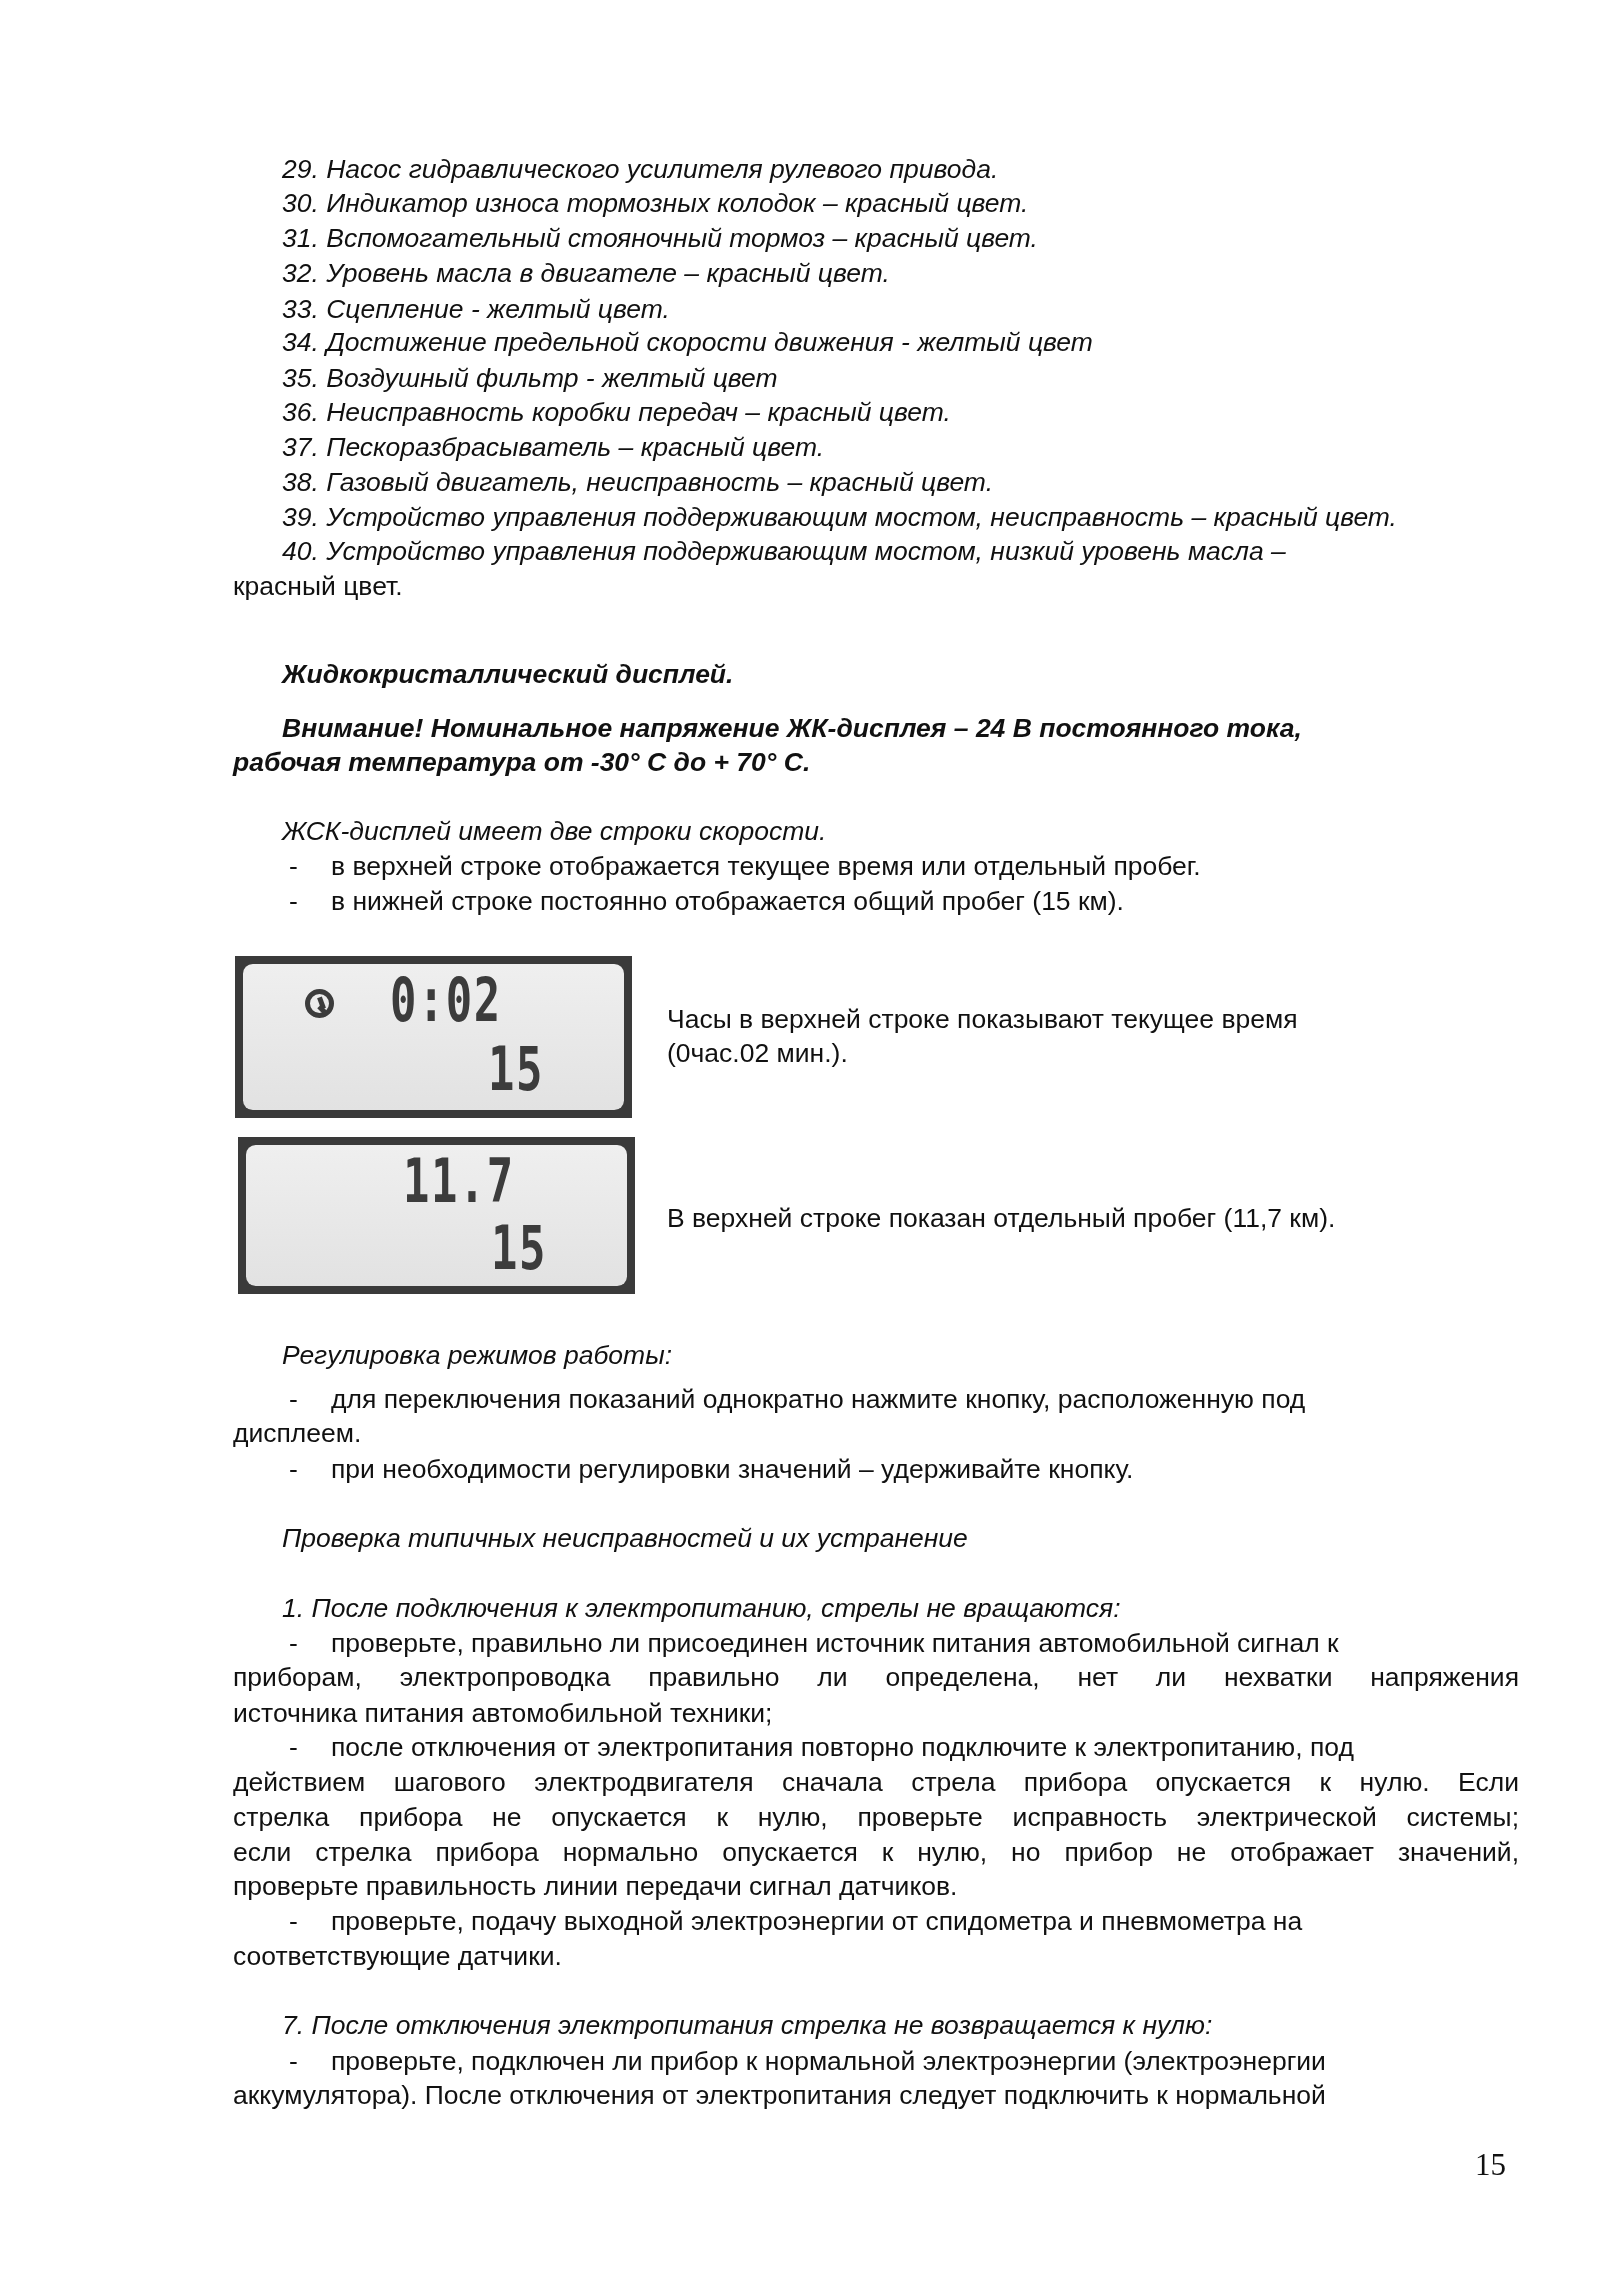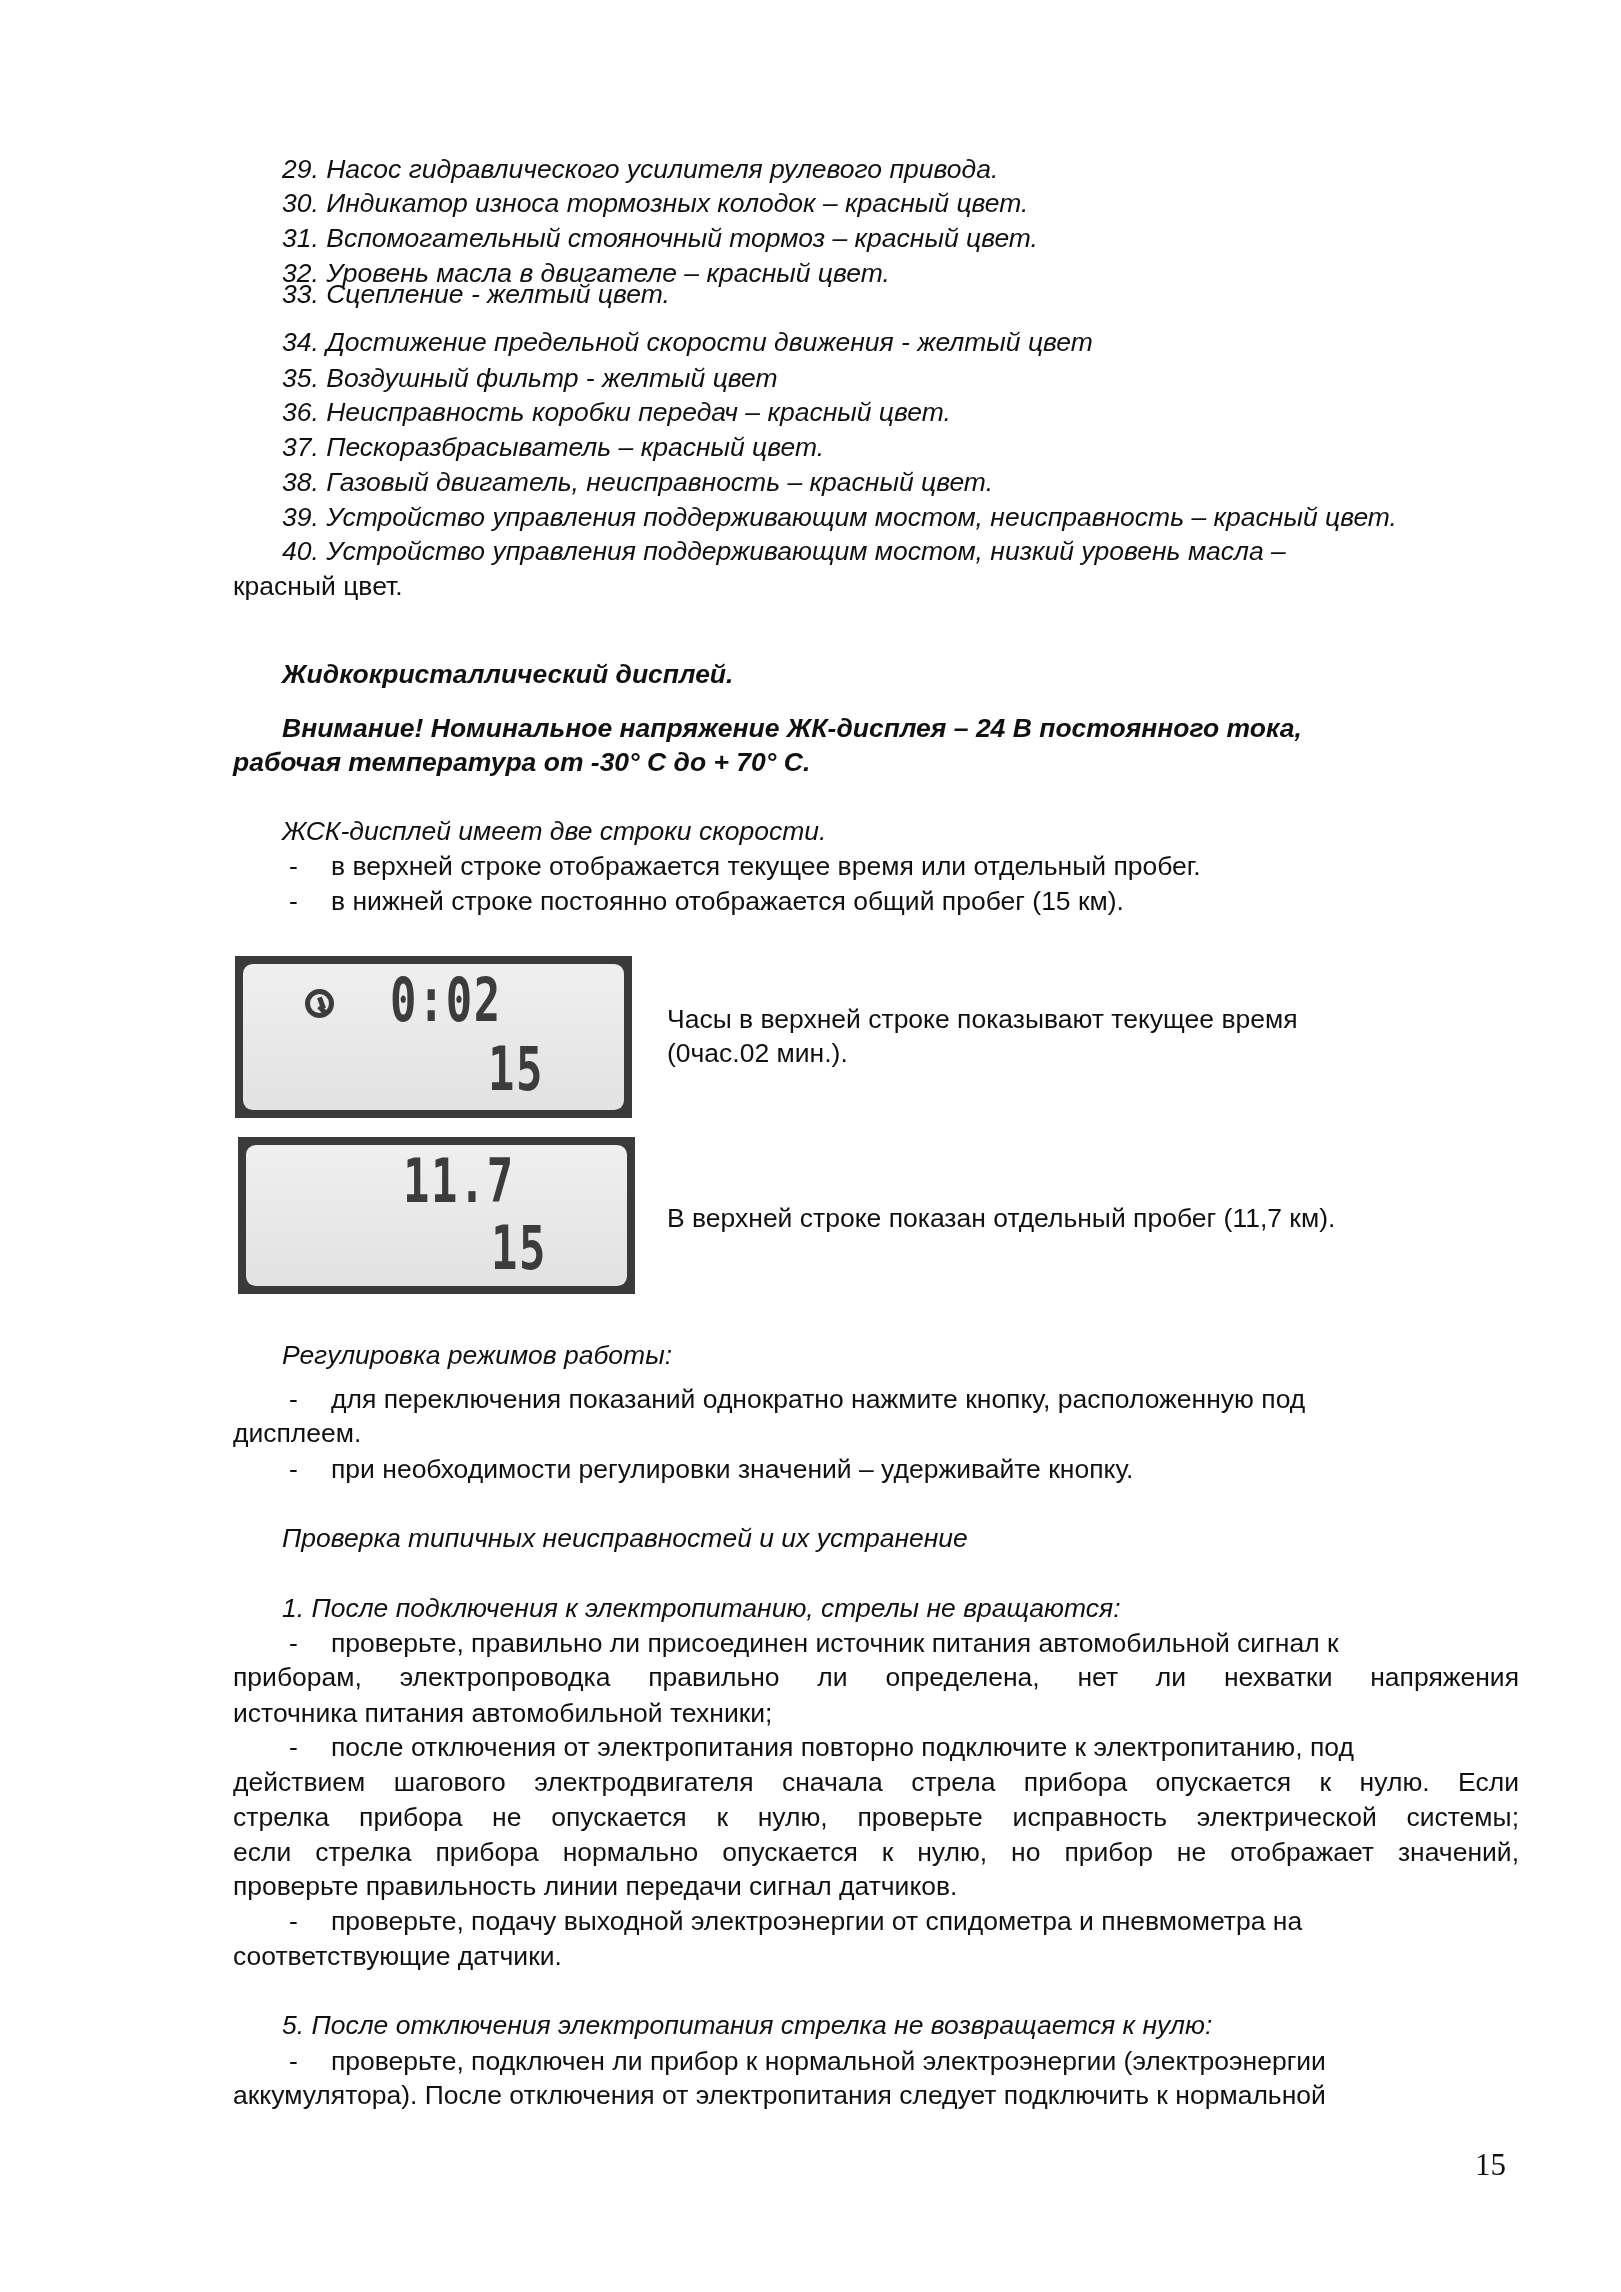--- a/index.html
+++ b/index.html
@@ -20,21 +20,21 @@
          font-weight: bold; transform: scaleX(0.72); transform-origin: left top; letter-spacing: 2px; }
   .pagenum { position: absolute; left: 1475px; top: 2147px; font-family: "Liberation Serif", serif; font-size: 31px; }
 </style>
 </head>
 <body>
 
 <div class="t ind" style="top:153px">29. Насос гидравлического усилителя рулевого привода.</div>
 <div class="t ind" style="top:187px">30. Индикатор износа тормозных колодок – красный цвет.</div>
 <div class="t ind" style="top:222px">31. Вспомогательный стояночный тормоз – красный цвет.</div>
 <div class="t ind" style="top:257px">32. Уровень масла в двигателе – красный цвет.</div>
-<div class="t ind" style="top:278px">33. Сцепление - желтый цвет.</div>
+<div class="t ind" style="top:293px">33. Сцепление - желтый цвет.</div>
 <div class="t ind" style="top:326px">34. Достижение предельной скорости движения - желтый цвет</div>
 <div class="t ind" style="top:362px">35. Воздушный фильтр - желтый цвет</div>
 <div class="t ind" style="top:396px">36. Неисправность коробки передач – красный цвет.</div>
 <div class="t ind" style="top:431px">37. Пескоразбрасыватель – красный цвет.</div>
 <div class="t ind" style="top:466px">38. Газовый двигатель, неисправность – красный цвет.</div>
 <div class="t ind" style="top:501px">39. Устройство управления поддерживающим мостом, неисправность – красный цвет.</div>
 <div class="t ind" style="top:535px">40. Устройство управления поддерживающим мостом, низкий уровень масла –</div>
 <div class="t flush" style="top:570px">красный цвет.</div>
 
 <div class="t ind bold" style="top:658px">Жидкокристаллический дисплей.</div>
@@ -86,19 +86,19 @@
 <span class="dash" style="top:1731px">-</span>
 <div class="t dtext" style="top:1731px">после отключения от электропитания повторно подключите к электропитанию, под</div>
 <div class="t flush just" style="top:1766px">действием шагового электродвигателя сначала стрела прибора опускается к нулю. Если</div>
 <div class="t flush just" style="top:1801px">стрелка прибора не опускается к нулю, проверьте исправность электрической системы;</div>
 <div class="t flush just" style="top:1836px">если стрелка прибора нормально опускается к нулю, но прибор не отображает значений,</div>
 <div class="t flush" style="top:1870px">проверьте правильность линии передачи сигнал датчиков.</div>
 <span class="dash" style="top:1905px">-</span>
 <div class="t dtext" style="top:1905px">проверьте, подачу выходной электроэнергии от спидометра и пневмометра на</div>
 <div class="t flush" style="top:1940px">соответствующие датчики.</div>
 
-<div class="t ind" style="top:2009px">5.  После отключения электропитания стрелка не возвращается к нулю:</div>
+<div class="t ind" style="top:2009px">7.  После отключения электропитания стрелка не возвращается к нулю:</div>
 <span class="dash" style="top:2045px">-</span>
 <div class="t dtext" style="top:2045px">проверьте, подключен ли прибор к нормальной электроэнергии (электроэнергии</div>
 <div class="t flush" style="top:2079px">аккумулятора). После отключения от электропитания следует подключить к нормальной</div>
 
 <div class="pagenum">15</div>
 
 
 </body></html>

